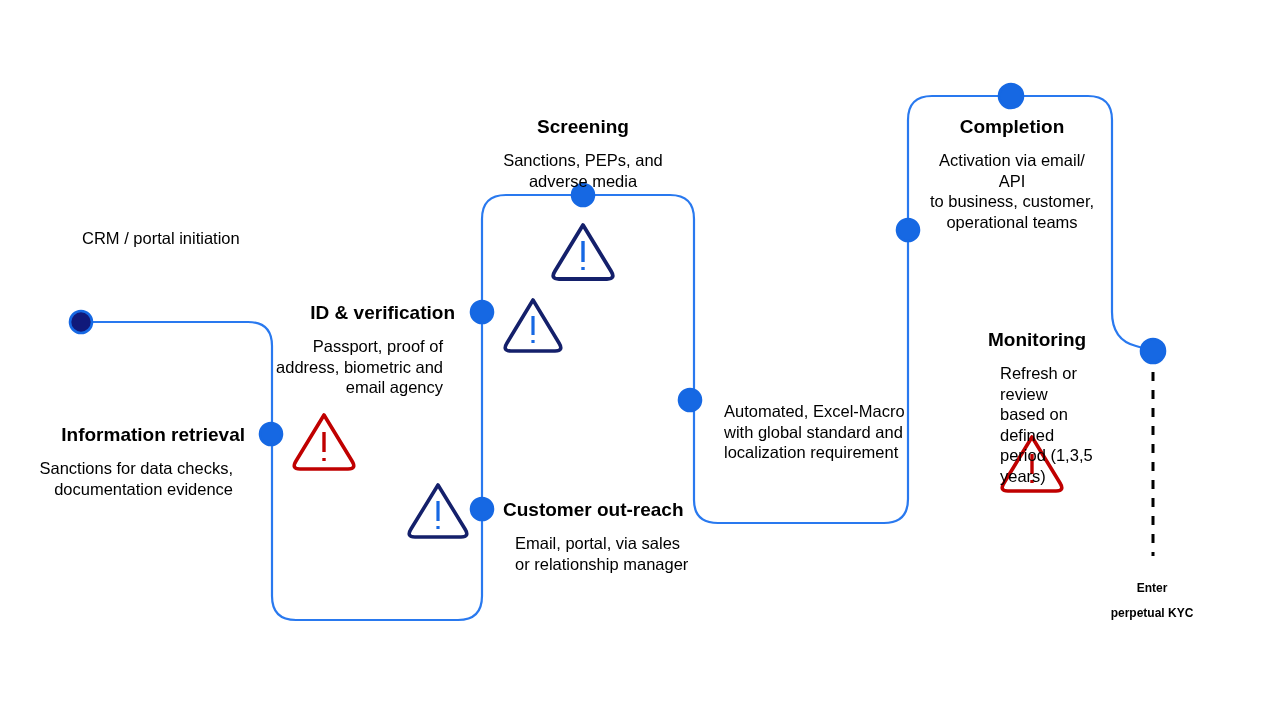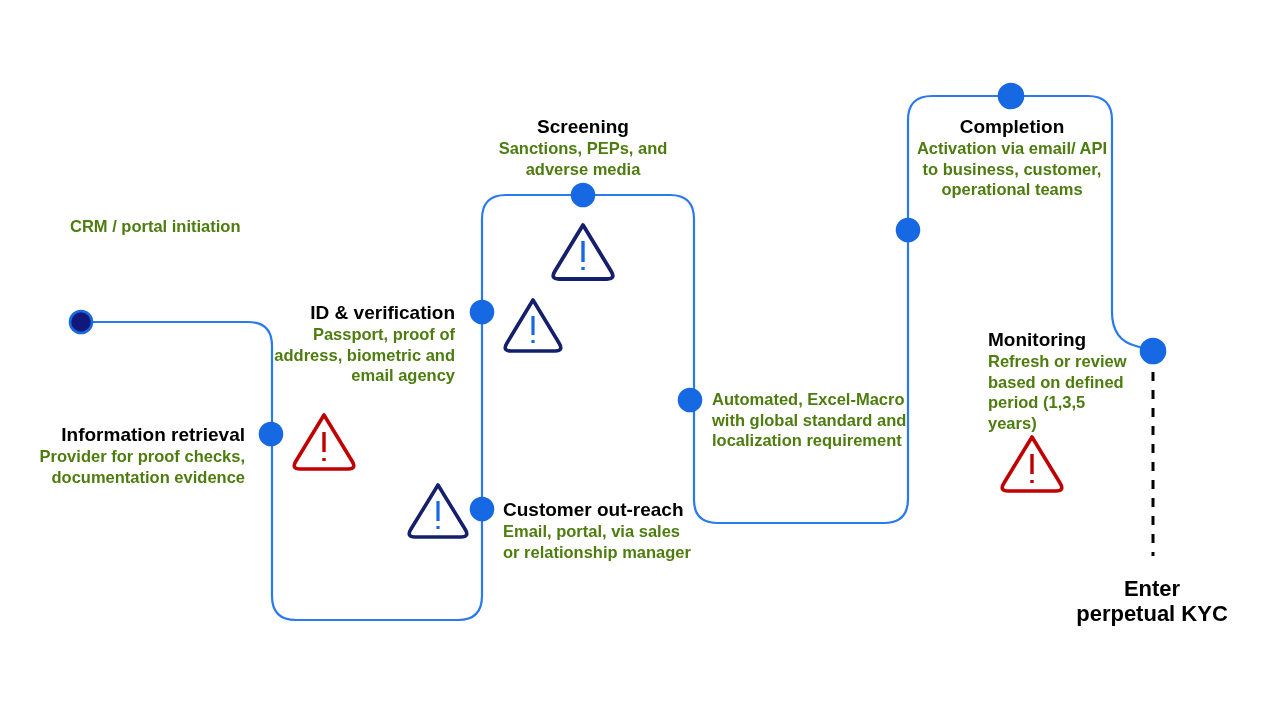--- a/index.html
+++ b/index.html
@@ -33,32 +33,31 @@
   .label-title {
     font-weight: bold;
     font-size: 19px;
     line-height: 23px;
     margin: 0;
     white-space: pre-line;
   }
   .label-desc {
     font-size: 16.5px;
     line-height: 20.5px;
-    margin: 0;
+    margin: 12px;
     white-space: pre-line;
-    color: #4d7c0f;
-    font-weight: bold;
+    color: #000000;
   }
   .align-left  { text-align: left; }
   .align-right { text-align: right; }
   .align-center{ text-align: center; }
   .terminal-label {
     position: absolute;
     font-weight: bold;
-    font-size: 22px;
+    font-size: 12px;
     line-height: 25px;
     text-align: center;
     color: #000000;
     white-space: pre-line;
   }
 </style>
 </head>
 <body>
 
 <div id="canvas">
@@ -127,21 +126,21 @@
       <circle cx="1153" cy="351" r="12" fill="#1668e3" stroke="#1668e3" stroke-width="2.6"></circle>
     </g>
   </svg>
 
   <div class="label-block align-left" style="left:70px; top:216px; width:230px;">
     <div class="label-desc">CRM / portal initiation</div>
   </div>
 
   <div class="label-block align-right" style="left:20px; top:423px; width:225px;">
     <div class="label-title">Information retrieval</div>
-    <div class="label-desc">Provider for proof checks,
+    <div class="label-desc">Sanctions for data checks,
 documentation evidence</div>
   </div>
 
   <div class="label-block align-right" style="left:210px; top:301px; width:245px;">
     <div class="label-title">ID &amp; verification</div>
     <div class="label-desc">Passport, proof of
 address, biometric and
 email agency</div>
   </div>
 

